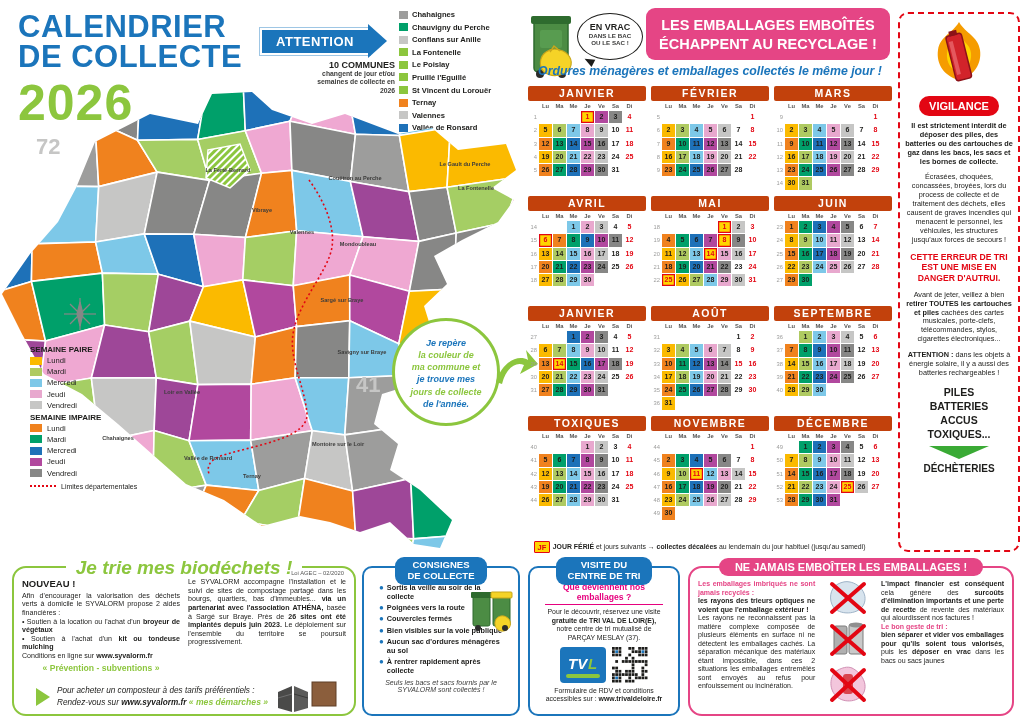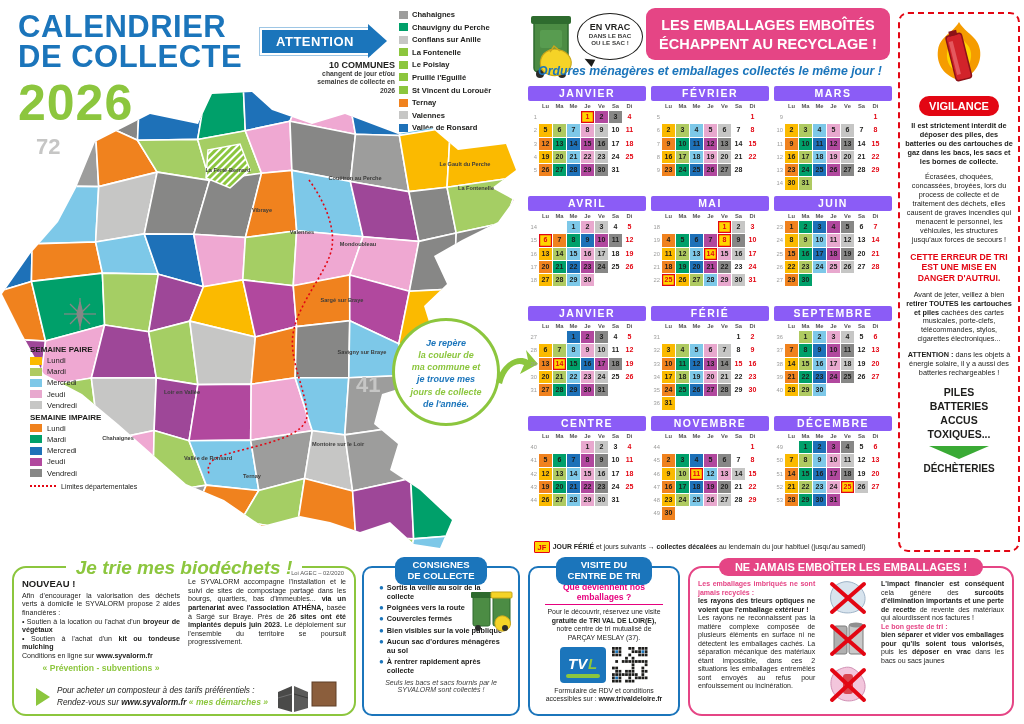--- a/index.html
+++ b/index.html
@@ -55,21 +55,21 @@
   .bubble .b2 { font-size:6.2px; font-weight:bold; color:#3c3c3b; }
   .bubble:after { content:""; position:absolute; left:6px; bottom:-6px; border-right:10px solid #1d1d1b;
     border-top:4px solid transparent; border-bottom:4px solid transparent; transform:rotate(28deg); }
   .pink-banner { left:646px; top:8px; width:244px; height:52px; background:#e54585; border-radius:9px;
     color:#fff; font-weight:bold; font-size:14.5px; text-align:center; line-height:1.3; padding-top:8px; }
   .cal-subtitle { left:530px; top:64px; width:360px; text-align:center; color:#1b75bb;
     font-weight:bold; font-style:italic; font-size:12.3px; }
 
   
   #months { left:528px; top:86px; width:364px; display:grid; grid-template-columns:repeat(3,118px); grid-auto-rows:110px; column-gap:5px; }
-  .month-header { height:15px; background:#8b5cf6; color:#fff; font-weight:bold; font-size:10.5px;
+  .month-header { height:15px; background:#c2410c; color:#fff; font-weight:bold; font-size:10.5px;
     text-align:center; line-height:15px; letter-spacing:1.5px; border-radius:2px; }
   .month-grid { display:grid; grid-template-columns:10px repeat(7,13px); column-gap:1px; row-gap:1px; margin-top:2px; }
   .dh { font-size:5.8px; color:#575756; text-align:center; font-weight:bold; height:7px; line-height:7px; }
   .wk { font-size:5.8px; color:#9d9d9c; text-align:right; padding-right:1px; line-height:12.3px; }
   .day { height:12.3px; font-size:7px; font-weight:bold; text-align:center; line-height:12.3px; color:#1d1d1b; }
   .day.sun { color:#e30613; }
   .day.hol { color:#e30613; box-shadow:inset 0 0 0 1.2px #e30613; }
   .footnote { left:534px; top:541px; width:360px; font-size:6.9px; color:#1d1d1b; }
   .jf { display:inline-block; background:#ffd500; border:1.2px solid #e30613; color:#e30613; font-weight:bold;
     font-size:7.5px; padding:0.5px 2.5px; margin-right:3px; border-radius:1px; vertical-align:middle; }
@@ -804,21 +804,21 @@
         <span class="day" style="background: rgb(240, 130, 30);">27</span>
         <span class="day" style="background: rgb(0, 160, 106);">28</span>
         <span class="day" style="background: rgb(30, 113, 184);">29</span>
         <span class="day" style="background: rgb(177, 72, 158);">30</span>
         <span class="day" style="background: rgb(135, 135, 134);">31</span>
         <span class="day empty"></span>
         <span class="day empty"></span>
       </div>
     </div>
     <div class="month">
-      <div class="month-header">FÉRIÉ</div>
+      <div class="month-header">AOÛT</div>
       <div class="month-grid">
         <span class="wk"></span>
         <span class="dh">Lu</span>
         <span class="dh">Ma</span>
         <span class="dh">Me</span>
         <span class="dh">Je</span>
         <span class="dh">Ve</span>
         <span class="dh">Sa</span>
         <span class="dh">Di</span>
         <span class="wk">31</span>
@@ -918,21 +918,21 @@
         <span class="day" style="background: rgb(251, 186, 0);">28</span>
         <span class="day" style="background: rgb(175, 202, 97);">29</span>
         <span class="day" style="background: rgb(125, 200, 232);">30</span>
         <span class="day empty"></span>
         <span class="day empty"></span>
         <span class="day empty"></span>
         <span class="day empty"></span>
       </div>
     </div>
     <div class="month">
-      <div class="month-header">CENTRE</div>
+      <div class="month-header">TOXIQUES</div>
       <div class="month-grid">
         <span class="wk"></span>
         <span class="dh">Lu</span>
         <span class="dh">Ma</span>
         <span class="dh">Me</span>
         <span class="dh">Je</span>
         <span class="dh">Ve</span>
         <span class="dh">Sa</span>
         <span class="dh">Di</span>
         <span class="wk">40</span>

